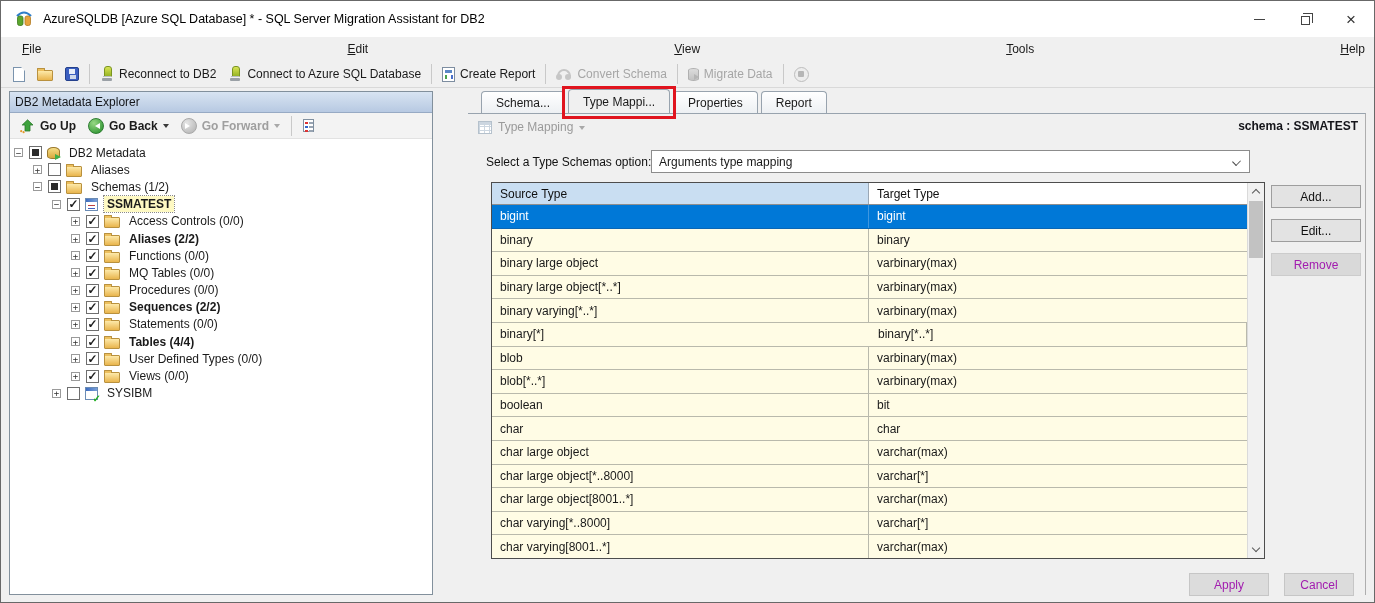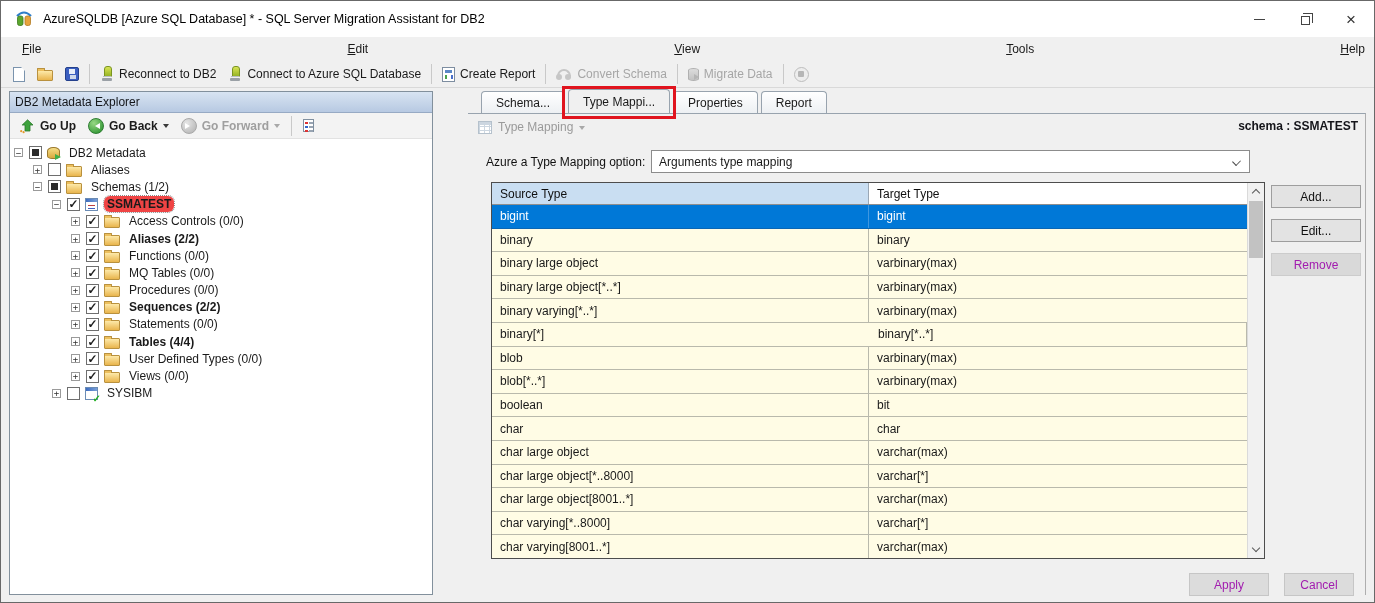--- a/index.html
+++ b/index.html
@@ -82,21 +82,21 @@
   .cb-checked::before { content:"✓"; font-size:12px; line-height:1; color:#1c1c1c; font-weight:bold; }
   .ti { flex:none; margin-right:6px; position:relative; display:inline-block; }
   .database-icon { width:13px; height:12px; background:linear-gradient(#f5dd85,#d9a93f); border:1px solid #9c7a2e; border-radius:6px 6px 5px 5px / 4px 4px 3px 3px; }
   .database-icon::after { content:""; position:absolute; right:-5px; bottom:-2px; border:3.5px solid transparent; border-left:6px solid #3fae49; }
   .schema-icon, .schema-check-icon { width:13px; height:13px; background:#fff; border:1px solid #6b8cb5; }
   .schema-icon::before, .schema-check-icon::before { content:""; position:absolute; top:0; left:0; right:0; height:3px; background:linear-gradient(90deg,#3c6cc0,#7aa0d8); }
   .schema-icon::after { content:""; position:absolute; left:2px; top:6px; width:7px; height:1px; background:#c04040; box-shadow:0 3px 0 #4060c0; }
   .schema-check-icon::after { content:"✓"; position:absolute; right:-4px; bottom:-5px; color:#1faf1f; font-weight:bold; font-size:10px; }
   .tlabel { padding:1px 3px; }
   .tlabel.bold { font-weight:bold; }
-  .tlabel.focused { background:#ef4444; outline:1px dotted #8a8a8a;border-radius:6px; }
+  .tlabel.focused { background:#fef9c3; outline:1px dotted #8a8a8a; }
 
   
   .right-panel { position:absolute; left:467px; right:8px; top:1px; bottom:6px; }
   .tab-strip { position:absolute; top:0; left:0; right:0; height:24px; display:flex; align-items:flex-end; padding-left:13px; }
   .tab { position:relative; height:22px; padding:0 14px; background:linear-gradient(#ffffff,#edf0f3); border:1px solid #98a3ae; border-bottom:none; border-radius:4px 4px 0 0; margin-right:3px; display:flex; align-items:center; justify-content:center; min-width:64px; }
   .tab.active { background:#f0f0f0; height:24px; z-index:3; }
   .red-annotation { position:absolute; left:-7px; right:-7px; top:-4px; bottom:-6px; border:3px solid var(--annot,#e01b24); z-index:6; pointer-events:none; }
   .pane { position:absolute; top:24px; left:0; right:0; bottom:0; background:#f0f0f0; border-top:1px solid #98a3ae; border-right:1px solid #aeaeae; }
 
   .sub-toolbar { position:absolute; top:0; left:0; right:0; height:26px; display:flex; align-items:center; padding-left:10px; gap:6px; color:#9a9a9a; }
@@ -358,21 +358,21 @@
       </div>
     <div class="pane">
 
       <div class="sub-toolbar">
         <span class="type-mapping-grid-icon"></span>
         <span>Type Mapping</span>
         <span class="dd-arrow grey"></span>
       </div>
       <div class="schema-label">schema : SSMATEST</div>
 
-      <div class="option-label">Azure a Type Mapping option:</div>
+      <div class="option-label">Select a Type Schemas option:</div>
       <div class="combo">
         <span>Arguments type mapping</span>
         <span class="combo-chevron"></span>
       </div>
 
       <div class="grid">
         <div class="grid-header">
           <div class="hcell src">Source Type</div>
           <div class="hcell tgt">Target Type</div>
         </div>

